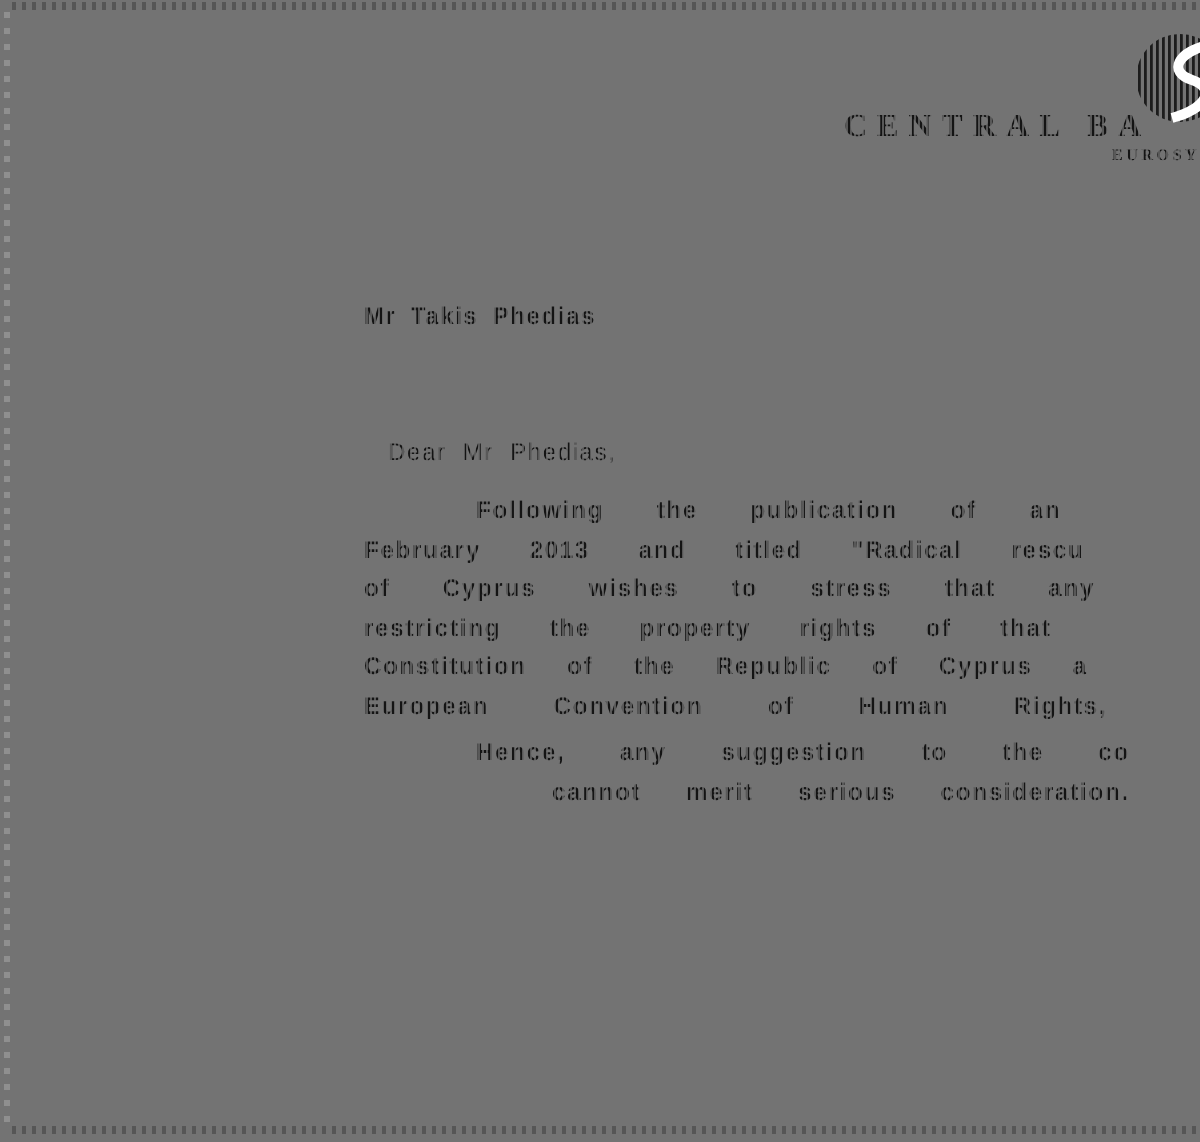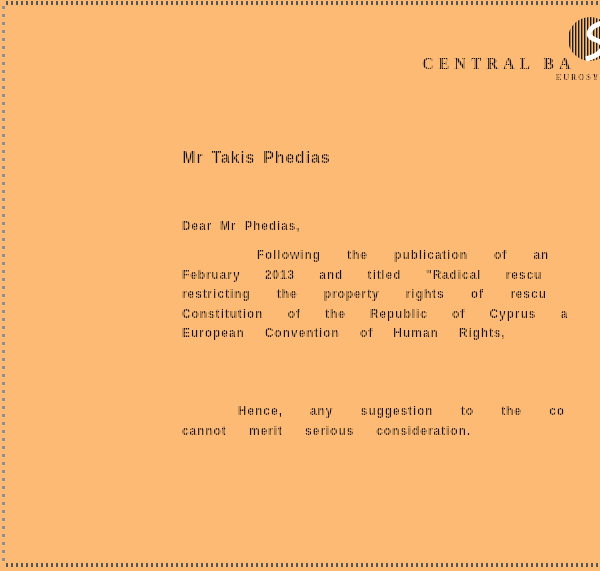--- a/index.html
+++ b/index.html
@@ -1,19 +1,19 @@
 <!DOCTYPE html>
 <html><head>
 <meta charset="utf-8">
 <style>
   html,body{margin:0;padding:0;background:#fff;}
   .page{
     position:relative;
     width:600px;height:571px;
-    background:#fdba74;
+    background:#737373;
     overflow:hidden;
     font-family:"Liberation Sans", sans-serif;
   }
   
   .edge-top,.edge-bottom{
     position:absolute;left:6px;right:0;height:4px;
     background:repeating-linear-gradient(90deg,#565656 0 2px,transparent 2px 5px);
   }
   .edge-top{top:1px;}
   .edge-bottom{top:563px;}
@@ -38,32 +38,32 @@
     font-family:"Liberation Serif", serif;
     font-weight:bold;font-size:16px;letter-spacing:5px;white-space:nowrap;
   }
   .bank-subtitle{
     position:absolute;left:556px;top:73px;
     font-family:"Liberation Serif", serif;
     font-weight:bold;font-size:8px;letter-spacing:1.8px;white-space:nowrap;
   }
   
   .recipient{position:absolute;left:182px;top:150px;line-height:16px;
-    font-size:16px;font-weight:bold;letter-spacing:0.8px;word-spacing:3px;white-space:nowrap;}
+    font-size:12px;font-weight:bold;letter-spacing:0.8px;word-spacing:3px;white-space:nowrap;}
   
-  .salutation{position:absolute;left:182px;top:219px;
-    font-size:12px;font-weight:bold;letter-spacing:0.8px;word-spacing:4px;white-space:nowrap;}
+  .salutation{position:absolute;left:194px;top:219px;
+    font-size:12px;font-weight:normal;letter-spacing:0.8px;word-spacing:4px;white-space:nowrap;}
   
   .para{position:absolute;left:182px;font-size:12px;font-weight:bold;
     letter-spacing:0.9px;line-height:19.5px;white-space:nowrap;}
   .para1{top:246px;}
-  .para2{top:402px;}
+  .para2{top:367px;text-align:right;}
   .line{height:19.5px;}
   .line.indent{padding-left:56px;}
-  .para1 .line:nth-child(1){word-spacing:22px;text-align:center;}
+  .para1 .line:nth-child(1){word-spacing:22px;}
   .para1 .line:nth-child(2){word-spacing:20px;}
   .para1 .line:nth-child(3){word-spacing:22px;}
   .para1 .line:nth-child(4){word-spacing:20px;}
   .para1 .line:nth-child(5){word-spacing:16px;}
   .para1 .line:nth-child(6){word-spacing:28px;}
   .para1 .line:nth-child(7){word-spacing:14px;}
   .para2 .line:nth-child(1){word-spacing:23px;}
   .para2 .line:nth-child(2){word-spacing:18px;}
 </style>
 </head>
@@ -90,21 +90,22 @@
 
   <div class="recipient">
     <div class="ht">Mr Takis Phedias</div>
   </div>
 
   <div class="salutation ht">Dear Mr Phedias,</div>
 
   <div class="para para1">
     <div class="line indent ht">Following the publication of an</div>
     <div class="line ht">February 2013 and titled "Radical rescu</div>
-    <div class="line ht">restricting the property rights of rescu</div>
+    <div class="line ht">of Cyprus wishes to stress that any</div>
+    <div class="line ht">restricting the property rights of that</div>
     <div class="line ht">Constitution of the Republic of Cyprus a</div>
     <div class="line ht">European Convention of Human Rights,</div>
   </div>
 
   <div class="para para2">
     <div class="line indent ht">Hence, any suggestion to the co</div>
     <div class="line ht">cannot merit serious consideration.</div>
   </div>
 
 </div>

